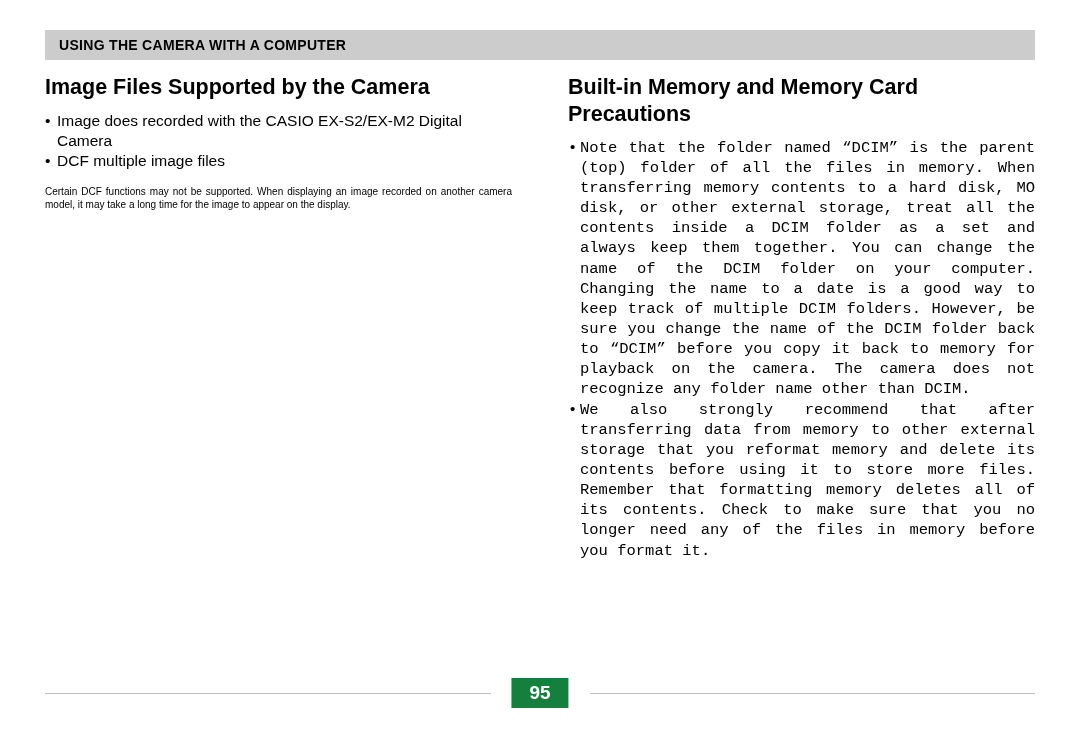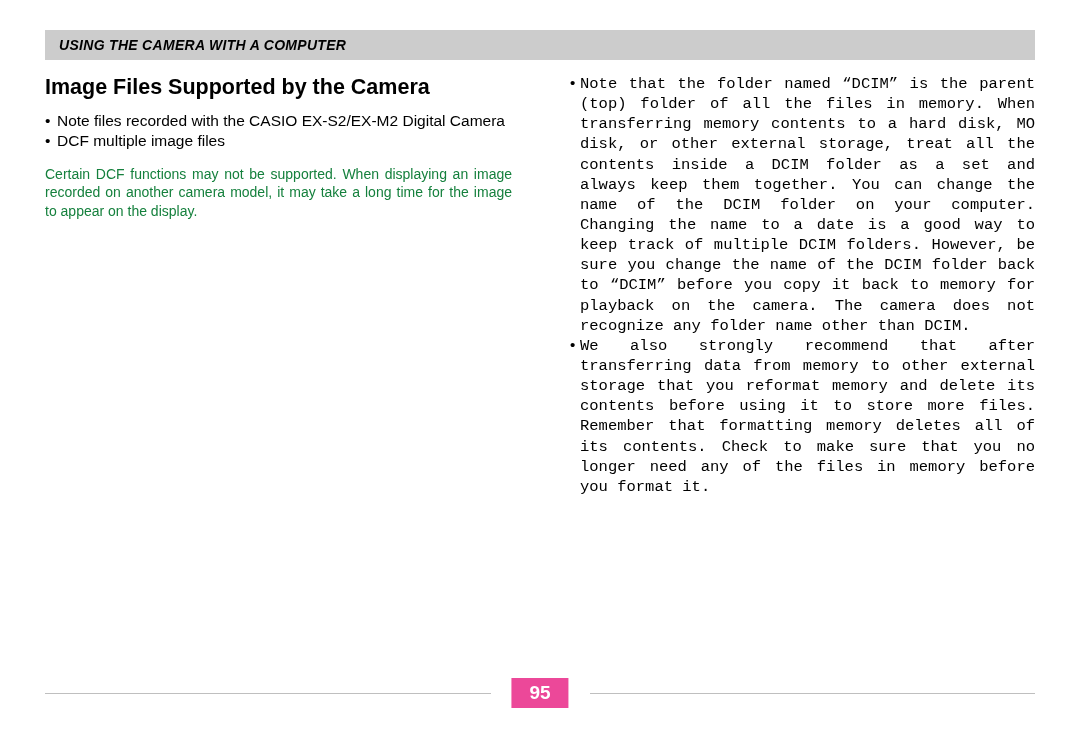--- a/index.html
+++ b/index.html
@@ -12,21 +12,20 @@
       padding: 30px 45px 0 45px;
     }
     .header-bar {
       background: #cccccc;
       padding: 7px 14px;
       margin-bottom: 14px;
     }
     .header-text {
       font-size: 14px;
       font-weight: bold;
-      font-style: italic;
       color: #000;
       letter-spacing: 0.3px;
     }
     .columns {
       display: flex;
       gap: 56px;
     }
     .col {
       flex: 1;
       min-width: 0;
@@ -54,23 +53,23 @@
       position: absolute;
       left: 0;
       top: 0;
     }
     .bullet-list.justify li {
       text-align: justify;
       text-justify: inter-word;
       font-family: Liberation Mono, monospace;
     }
     .para {
-      font-size: 14px;
+      font-size: 10px;
       line-height: 1.3;
-      color: #15803d;
+      color: #000000;
       text-align: justify;
     }
     .footer {
       position: absolute;
       bottom: 22px;
       left: 45px;
       right: 45px;
       height: 30px;
     }
     .footer-line-left, .footer-line-right {
@@ -79,45 +78,46 @@
       height: 1px;
       background: #bfbfbf;
     }
     .footer-line-left { left: 0; right: 55%; }
     .footer-line-right { left: 55%; right: 0; }
     .page-num-box {
       position: absolute;
       left: 50%;
       top: 50%;
       transform: translate(-50%, -50%);
-      background: #ec4899;
+      background: #15803d;
       color: #fff;
       font-weight: bold;
       font-size: 19px;
       padding: 4px 18px;
     }
   </style>
 </head>
 <body>
 
 <div class="header-bar">
   <div class="header-text">USING THE CAMERA WITH A COMPUTER</div>
 </div>
 
 <div class="columns">
   <div class="col">
     <h2 class="section-heading">Image Files Supported by the Camera</h2>
     <ul class="bullet-list">
-      <li>Note files recorded with the CASIO EX-S2/EX-M2 Digital Camera</li>
+      <li>Image does recorded with the CASIO EX-S2/EX-M2 Digital Camera</li>
       <li>DCF multiple image files</li>
     </ul>
     <p class="para">Certain DCF functions may not be supported. When displaying an image recorded on another camera model, it may take a long time for the image to appear on the display.</p>
   </div>
 
   <div class="col">
+    <h2 class="section-heading">Built-in Memory and Memory Card Precautions</h2>
     <ul class="bullet-list justify">
       <li>Note that the folder named “DCIM” is the parent (top) folder of all the files in memory. When transferring memory contents to a hard disk, MO disk, or other external storage, treat all the contents inside a DCIM folder as a set and always keep them together. You can change the name of the DCIM folder on your computer. Changing the name to a date is a good way to keep track of multiple DCIM folders. However, be sure you change the name of the DCIM folder back to “DCIM” before you copy it back to memory for playback on the camera. The camera does not recognize any folder name other than DCIM.</li>
       <li>We also strongly recommend that after transferring data from memory to other external storage that you reformat memory and delete its contents before using it to store more files. Remember that formatting memory deletes all of its contents. Check to make sure that you no longer need any of the files in memory before you format it.</li>
     </ul>
   </div>
 </div>
 
 <div class="footer">
   <div class="footer-line-left"></div>
   <div class="footer-line-right"></div>

